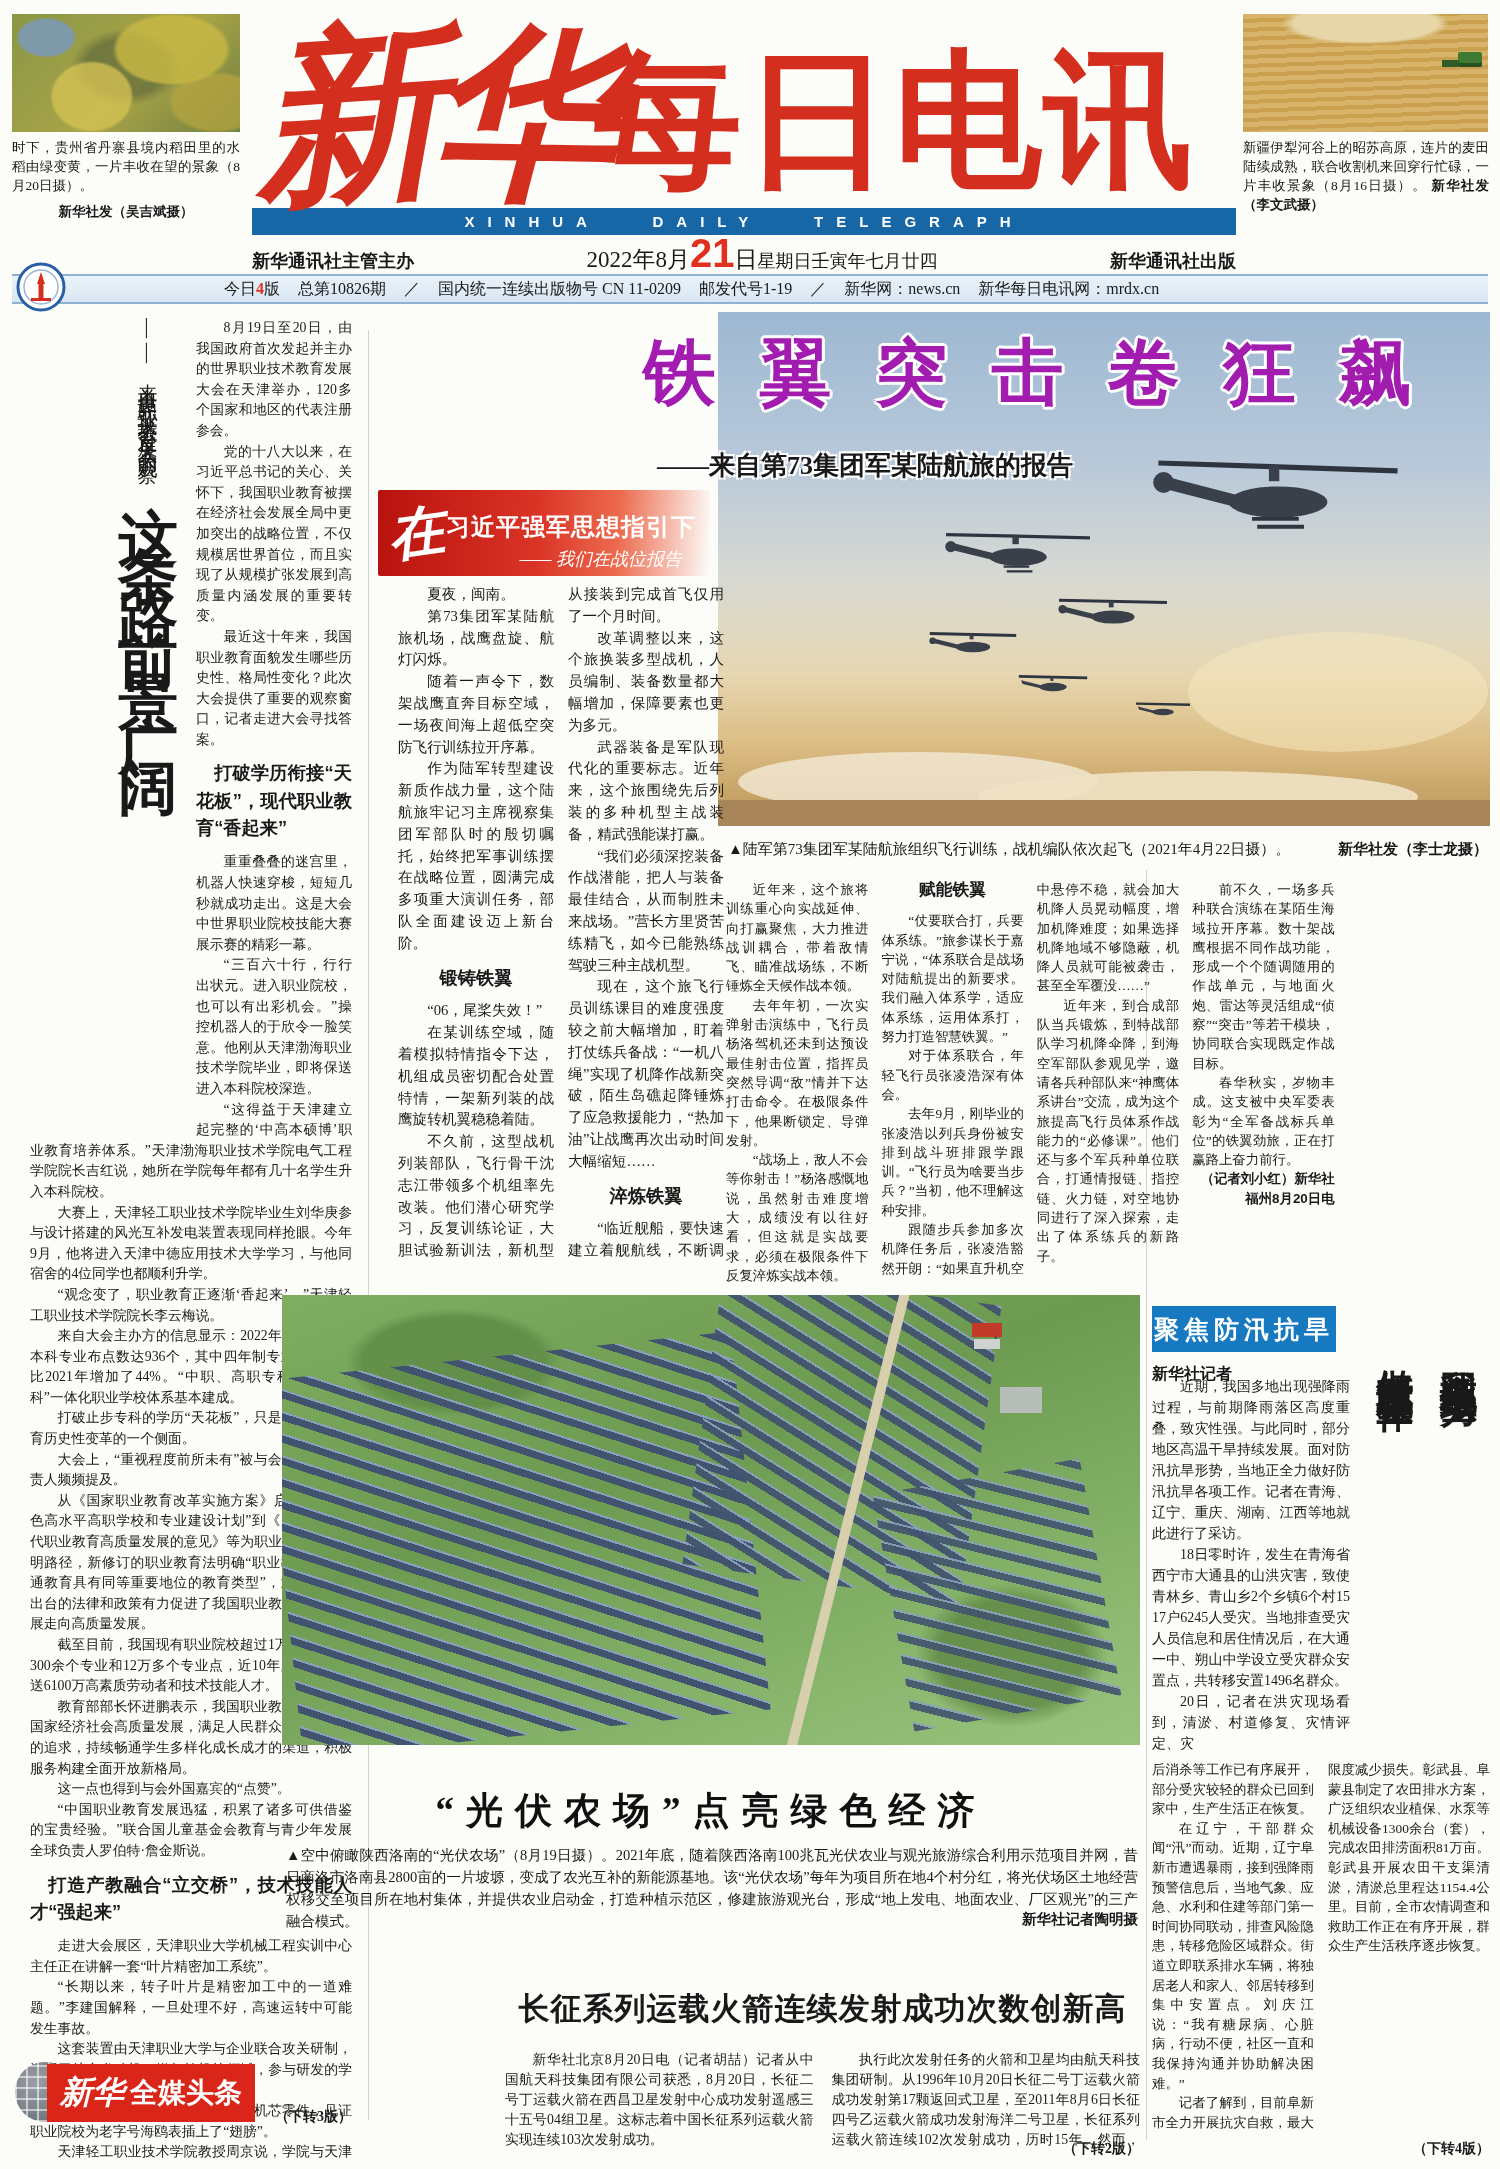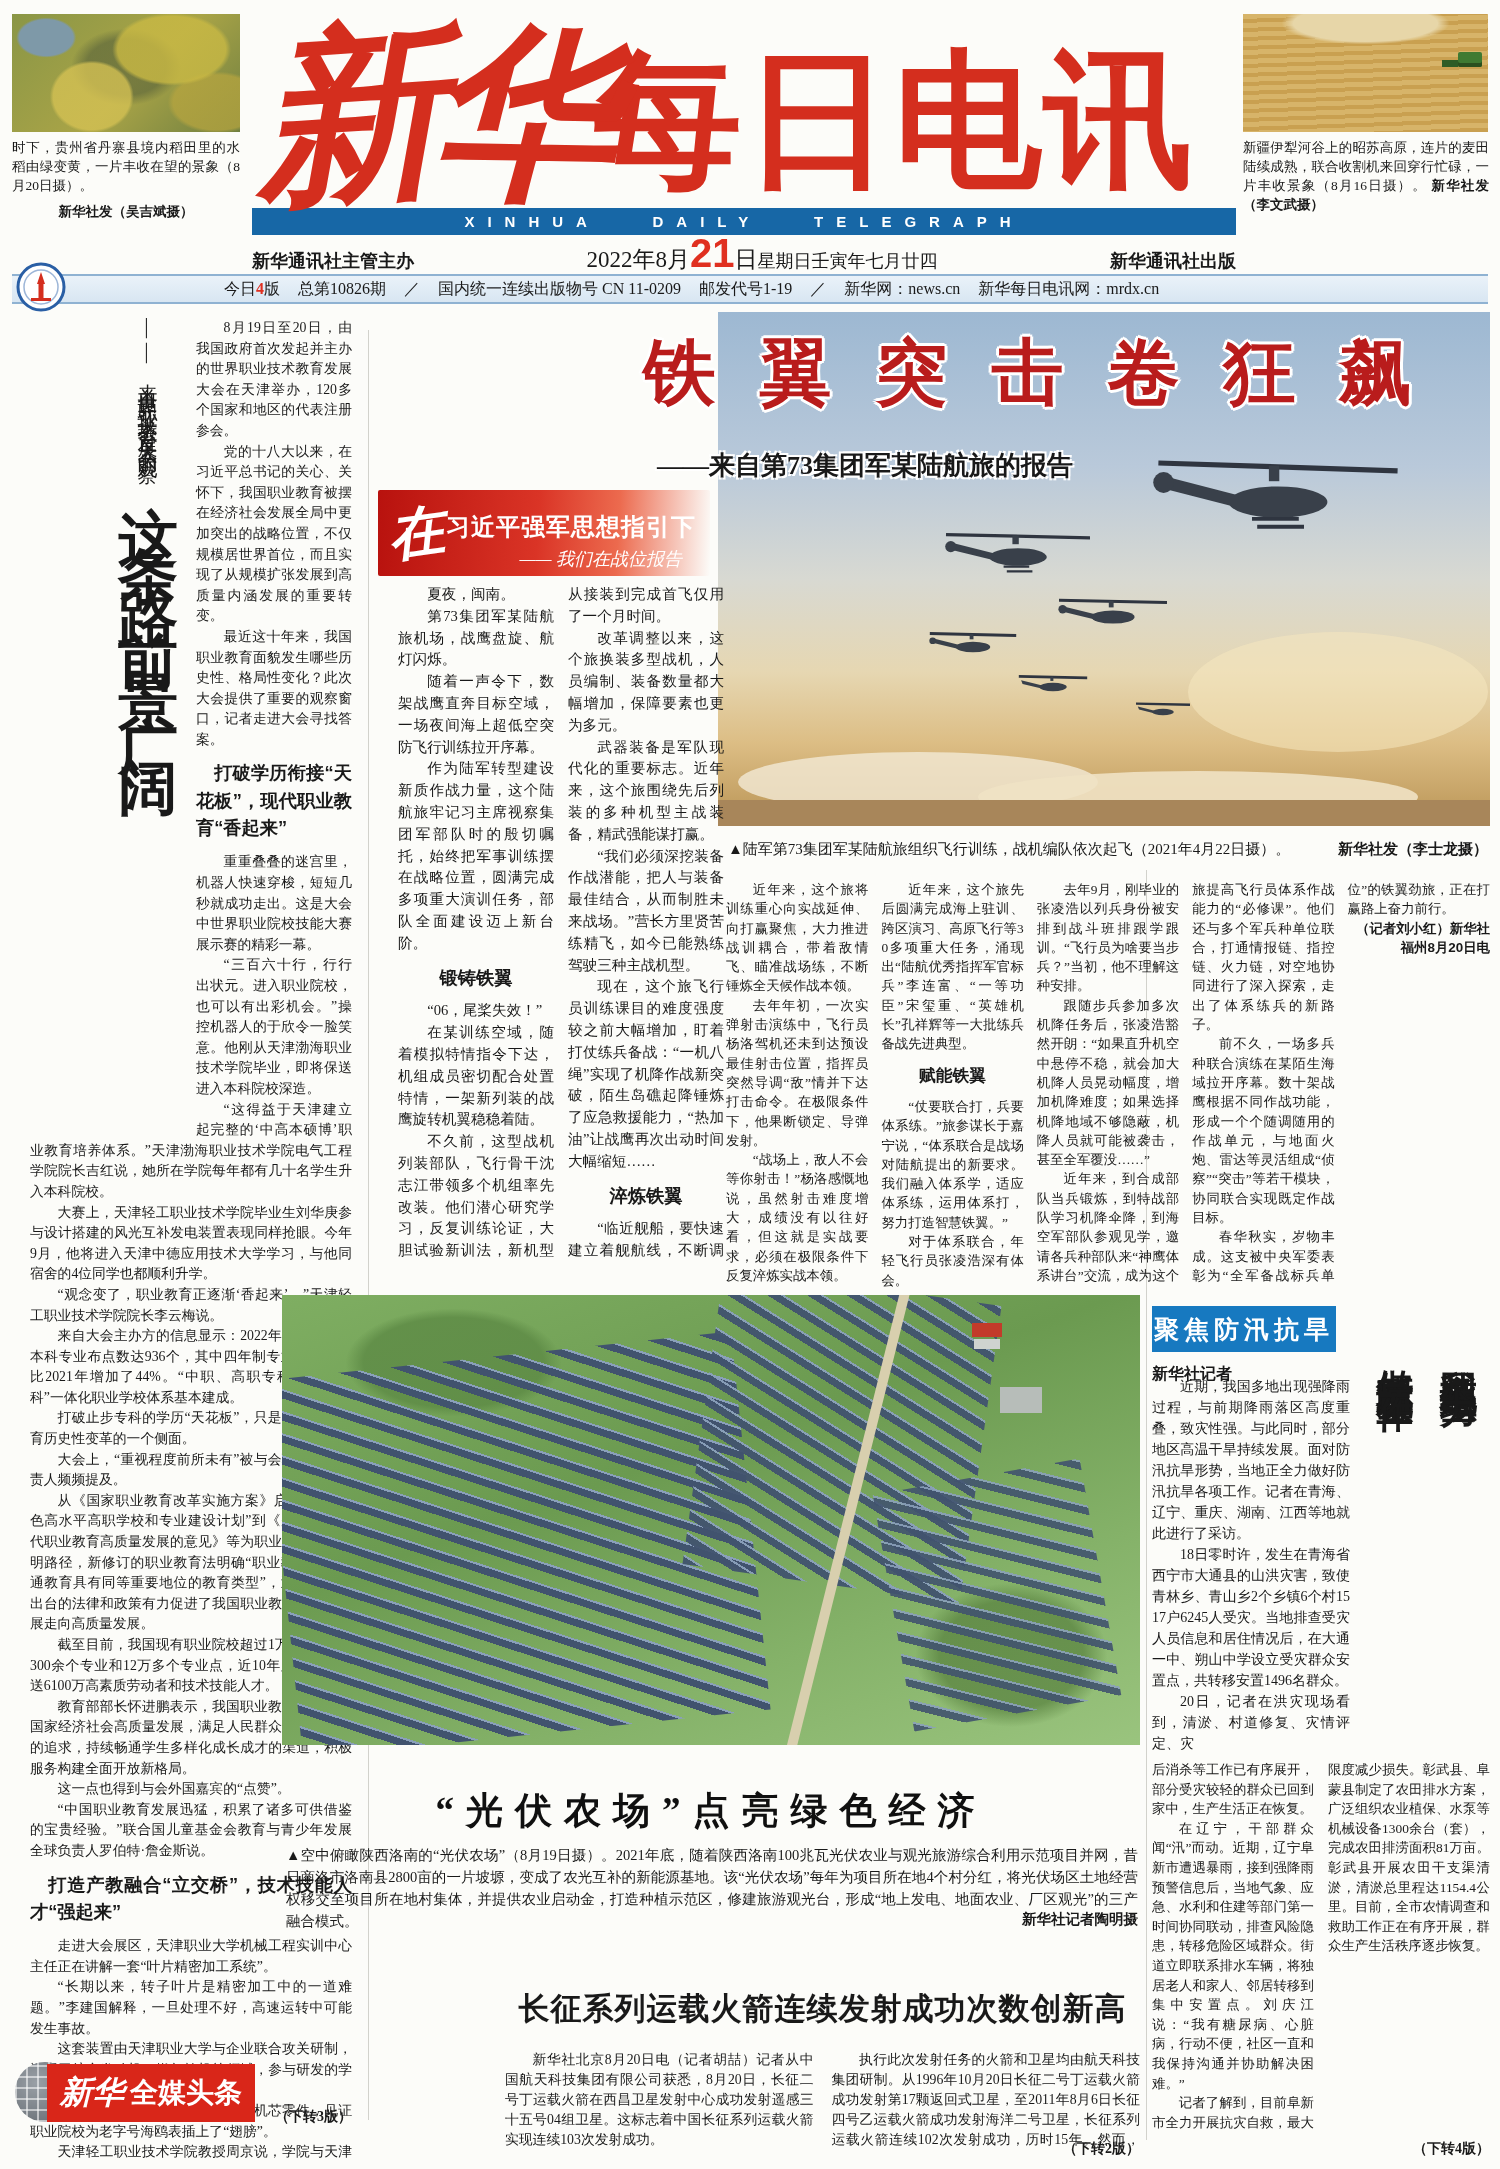--- a/index.html
+++ b/index.html
@@ -65,21 +65,21 @@
     font-size:13.8px;line-height:20.6px;}
   #v-head{float:left;width:158px;height:816px;writing-mode:vertical-rl;margin-right:8px;}
   #v-title{font-size:60px;font-weight:bold;letter-spacing:42px;line-height:1.35;}
   #v-sub{font-size:20px;letter-spacing:5px;line-height:2.2;margin-left:2px;}
   #turn3{left:240px;top:2108px;width:112px;text-align:right;font-weight:bold;font-size:14px;}
 
   
   #heli{left:718px;top:312px;width:772px;height:514px;
     background:linear-gradient(180deg,#9db8d2 0%,#b9c9da 30%,#d8d9d2 52%,#e6d7b2 70%,#dcbd84 84%,#b99455 100%);}
   #main-hl{left:565px;top:334px;width:925px;z-index:5;text-align:center;font-weight:900;
-    font-size:72px;line-height:1.1;letter-spacing:44px;text-indent:44px;color:#b91c1c;
+    font-size:72px;line-height:1.1;letter-spacing:44px;text-indent:44px;color:#a21caf;
     text-shadow:-2px -2px 0 #fff,2px -2px 0 #fff,-2px 2px 0 #fff,2px 2px 0 #fff,3px 0 0 #fff,-3px 0 0 #fff,0 3px 0 #fff,0 -3px 0 #fff;}
   #main-sub{left:585px;top:448px;width:560px;z-index:5;text-align:center;font-weight:bold;font-size:26px;
     text-shadow:-2px -2px 0 #fff,2px -2px 0 #fff,-2px 2px 0 #fff,2px 2px 0 #fff;}
   #banner{left:378px;top:490px;width:332px;height:86px;z-index:6;border-radius:2px;
     background:linear-gradient(93deg,#b8120e,#da3426 48%,#ec6a4e 72%,rgba(246,235,228,0));
     display:flex;align-items:center;color:#fff;}
   #banner .zai{font-size:56px;font-style:italic;font-weight:bold;margin:0 2px 0 10px;
     transform:rotate(-8deg);line-height:1;}
   #banner .bl{display:flex;flex-direction:column;margin-top:16px;}
   #banner .l1{font-family:"Liberation Sans","DejaVu Sans",sans-serif;font-weight:bold;
@@ -306,21 +306,20 @@
       <p class="t-p">武器装备是军队现代化的重要标志。近年来，这个旅围绕先后列装的多种机型主战装备，精武强能谋打赢。</p>
       <p class="t-p">“我们必须深挖装备作战潜能，把人与装备最佳结合，从而制胜未来战场。”营长方里贤苦练精飞，如今已能熟练驾驶三种主战机型。</p>
       <p class="t-p">现在，这个旅飞行员训练课目的难度强度较之前大幅增加，盯着打仗练兵备战：“一机八绳”实现了机降作战新突破，陌生岛礁起降锤炼了应急救援能力，“热加油”让战鹰再次出动时间大幅缩短……</p>
       <p class="t-hc">淬炼铁翼</p>
       <p class="t-p">“临近舰船，要快速建立着舰航线，不断调整飞行姿态，注意航速……”</p>
     </div>
   <div class="abs jt" id="regB">
       <p class="t-p">近年来，这个旅将训练重心向实战延伸、向打赢聚焦，大力推进战训耦合，带着敌情飞、瞄准战场练，不断锤炼全天候作战本领。</p>
       <p class="t-p">去年年初，一次实弹射击演练中，飞行员杨洛驾机还未到达预设最佳射击位置，指挥员突然导调“敌”情并下达打击命令。在极限条件下，他果断锁定、导弹发射。</p>
       <p class="t-p">“战场上，敌人不会等你射击！”杨洛感慨地说，虽然射击难度增大，成绩没有以往好看，但这就是实战要求，必须在极限条件下反复淬炼实战本领。</p>
-      <p class="t-p">近年来，这个旅先后圆满完成海上驻训、跨区演习、高原飞行等30多项重大任务，涌现出“陆航优秀指挥军官标兵”李连富、“一等功臣”宋玺重、“英雄机长”孔祥辉等一大批练兵备战先进典型。</p>
       <p class="t-hc">赋能铁翼</p>
       <p class="t-p">“仗要联合打，兵要体系练。”旅参谋长于嘉宁说，“体系联合是战场对陆航提出的新要求。我们融入体系学，适应体系练，运用体系打，努力打造智慧铁翼。”</p>
       <p class="t-p">对于体系联合，年轻飞行员张凌浩深有体会。</p>
       <p class="t-p">去年9月，刚毕业的张凌浩以列兵身份被安排到战斗班排跟学跟训。“飞行员为啥要当步兵？”当初，他不理解这种安排。</p>
       <p class="t-p">跟随步兵参加多次机降任务后，张凌浩豁然开朗：“如果直升机空中悬停不稳，就会加大机降人员晃动幅度，增加机降难度；如果选择机降地域不够隐蔽，机降人员就可能被袭击，甚至全军覆没……”</p>
       <p class="t-p">近年来，到合成部队当兵锻炼，到特战部队学习机降伞降，到海空军部队参观见学，邀请各兵种部队来“神鹰体系讲台”交流，成为这个旅提高飞行员体系作战能力的“必修课”。他们还与多个军兵种单位联合，打通情报链、指控链、火力链，对空地协同进行了深入探索，走出了体系练兵的新路子。</p>
       <p class="t-p">前不久，一场多兵种联合演练在某陌生海域拉开序幕。数十架战鹰根据不同作战功能，形成一个个随调随用的作战单元，与地面火炮、雷达等灵活组成“侦察”“突击”等若干模块，协同联合实现既定作战目标。</p>
       <p class="t-p">春华秋实，岁物丰成。这支被中央军委表彰为“全军备战标兵单位”的铁翼劲旅，正在打赢路上奋力前行。</p>
       <p class="t-by">（记者刘小红）新华社福州8月20日电</p>
     </div>

